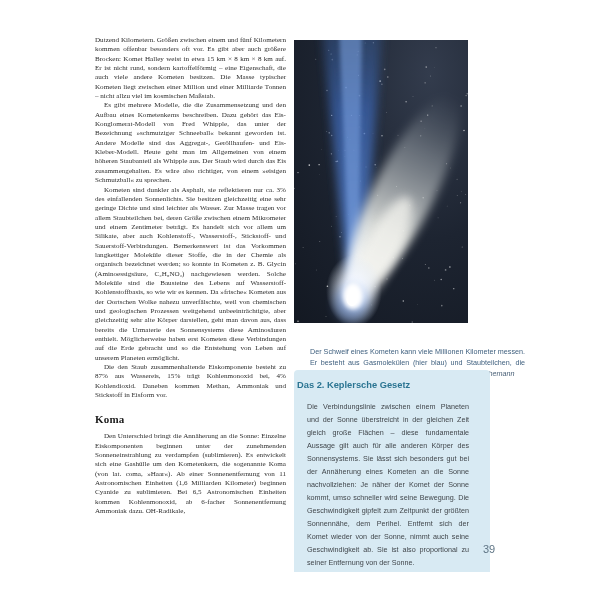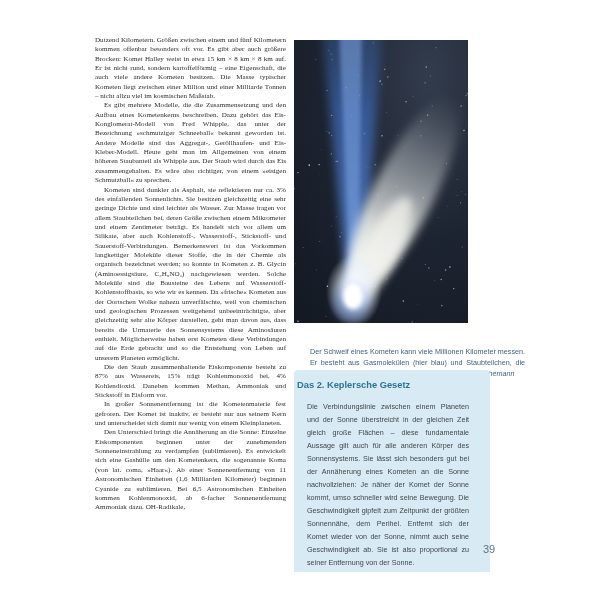--- a/index.html
+++ b/index.html
@@ -27,21 +27,21 @@
 </head>
 <body>
 
 <div class="canvas">
 
   <div class="left-col">
     <p class="body">Dutzend Kilometern. Größen zwischen einem und fünf Kilometern kommen offenbar besonders oft vor. Es gibt aber auch größere Brocken: Komet Halley weist in etwa 15 km × 8 km × 8 km auf. Er ist nicht rund, sondern kartoffelförmig – eine Eigenschaft, die auch viele andere Kometen besitzen. Die Masse typischer Kometen liegt zwischen einer Million und einer Milliarde Tonnen – nicht allzu viel im kosmischen Maßstab.</p>
     <p class="body indent">Es gibt mehrere Modelle, die die Zusammensetzung und den Aufbau eines Kometenkerns beschreiben. Dazu gehört das Eis-Konglomerat-Modell von Fred Whipple, das unter der Bezeichnung »schmutziger Schneeball« bekannt geworden ist. Andere Modelle sind das Aggregat-, Geröllhaufen- und Eis-Kleber-Modell. Heute geht man im Allgemeinen von einem höheren Staubanteil als Whipple aus. Der Staub wird durch das Eis zusammengehalten. Es wäre also richtiger, von einem »eisigen Schmutzball« zu sprechen.</p>
     <p class="body indent">Kometen sind dunkler als Asphalt, sie reflektieren nur ca. 3% des einfallenden Sonnenlichts. Sie besitzen gleichzeitig eine sehr geringe Dichte und sind leichter als Wasser. Zur Masse tragen vor allem Staubteilchen bei, deren Größe zwischen einem Mikrometer und einem Zentimeter beträgt. Es handelt sich vor allem um Silikate, aber auch Kohlenstoff-, Wasserstoff-, Stickstoff- und Sauerstoff-Verbindungen. Bemerkenswert ist das Vorkommen langkettiger Moleküle dieser Stoffe, die in der Chemie als organisch bezeichnet werden; so konnte in Kometen z. B. Glycin (Aminoessigsäure, C₂H₅NO₂) nachgewiesen werden. Solche Moleküle sind die Bausteine des Lebens auf Wasserstoff-Kohlenstoffbasis, so wie wir es kennen. Da »frische« Kometen aus der Oortschen Wolke nahezu unverfälschte, weil von chemischen und geologischen Prozessen weitgehend unbeeinträchtigte, aber gleichzeitig sehr alte Körper darstellen, geht man davon aus, dass bereits die Urmaterie des Sonnensystems diese Aminosäuren enthielt. Möglicherweise haben erst Kometen diese Verbindungen auf die Erde gebracht und so die Entstehung von Leben auf unserem Planeten ermöglicht.</p>
     <p class="body indent">Die den Staub zusammenhaltende Eiskomponente besteht zu 87% aus Wassereis, 15% trägt Kohlenmonoxid bei, 4% Kohlendioxid. Daneben kommen Methan, Ammoniak und Stickstoff in Eisform vor.</p>
-    <p class="body indent">In großer Sonnenentfernung ist die Kometenmaterie fest gefroren. Der Komet ist inaktiv, er besteht nur aus seinem Kern und unterscheidet sich damit nur wenig von einem Kleinplaneten.</p>
+    <h2 class="section-heading">Koma</h2>
     <p class="body indent">Den Unterschied bringt die Annäherung an die Sonne: Einzelne Eiskomponenten beginnen unter der zunehmenden Sonneneinstrahlung zu verdampfen (sublimieren). Es entwickelt sich eine Gashülle um den Kometenkern, die sogenannte Koma (von lat. coma, »Haar«). Ab einer Sonnenentfernung von 11 Astronomischen Einheiten (1,6 Milliarden Kilometer) beginnen Cyanide zu sublimieren. Bei 6,5 Astronomischen Einheiten kommen Kohlenmonoxid, ab 6-facher Sonnenentfernung Ammoniak dazu. OH-Radikale,</p>
   </div>
 
   <svg class="photo" viewBox="0 0 174 282" preserveAspectRatio="none" xmlns="http://www.w3.org/2000/svg">
     <defs>
       <radialGradient id="bgg" cx="78%" cy="12%" r="130%">
         <stop offset="0" stop-color="#333c4d"></stop>
         <stop offset="0.45" stop-color="#1d2431"></stop>
         <stop offset="1" stop-color="#11161f"></stop>
       </radialGradient>

